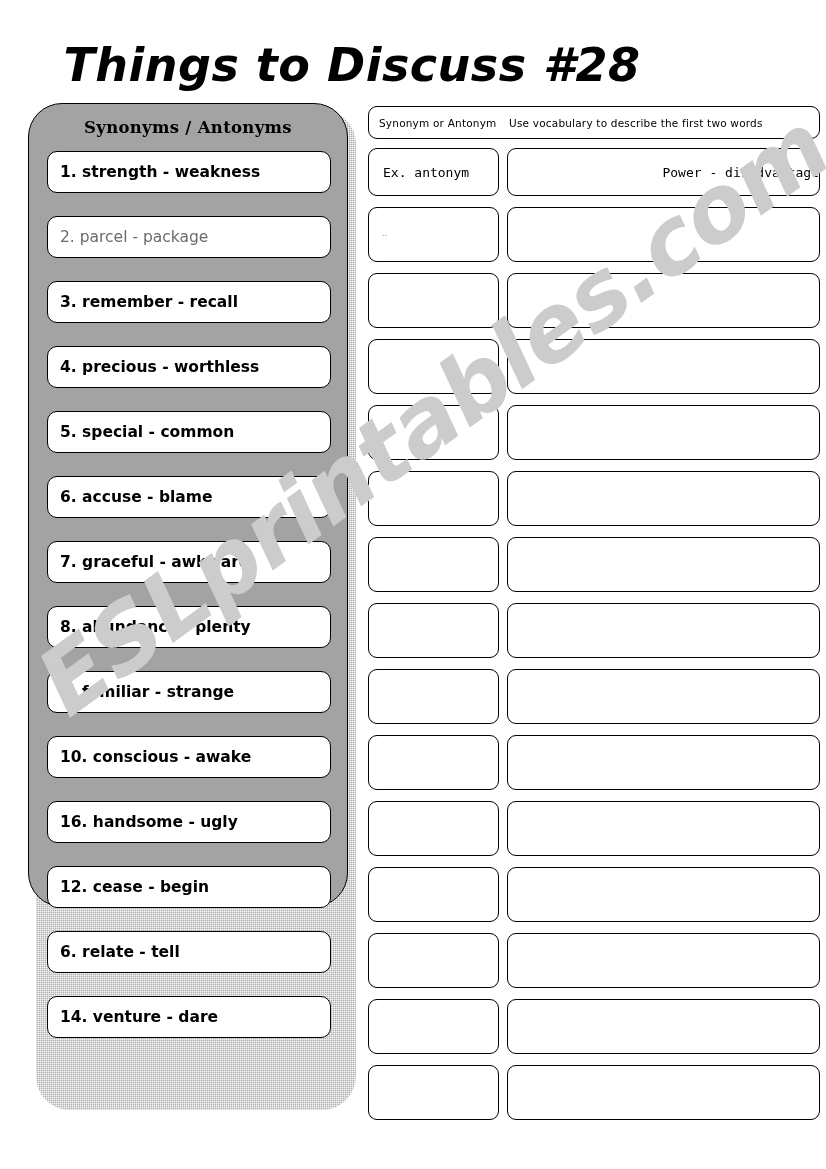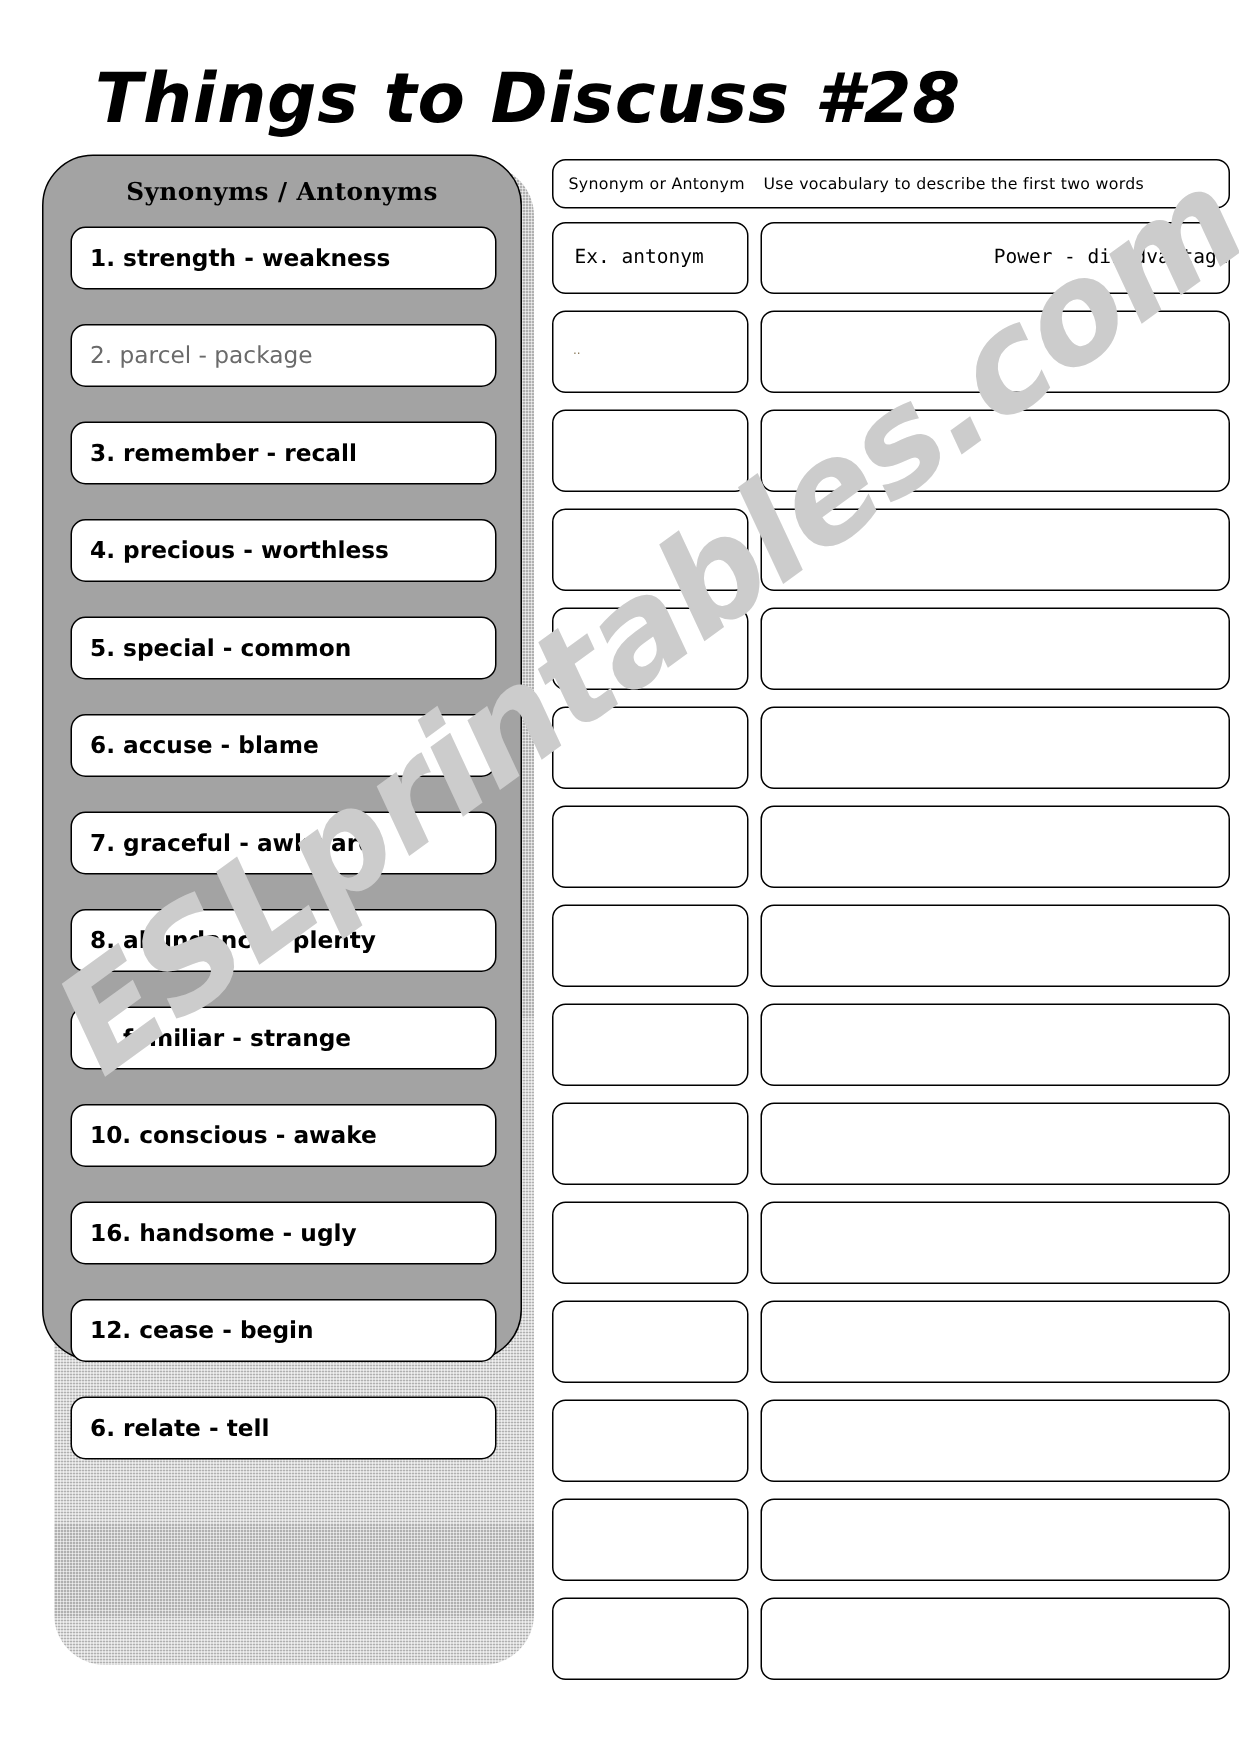--- a/index.html
+++ b/index.html
@@ -245,20 +245,23 @@
       </div>
       <div class="word-box">
         <span class="word-text">16. handsome  -  ugly</span>
       </div>
       <div class="word-box">
         <span class="word-text">12. cease  -  begin</span>
       </div>
       <div class="word-box">
         <span class="word-text">6. relate  -  tell</span>
       </div>
+      <div class="word-box">
+        <span class="word-text">14. venture  -  dare</span>
+      </div>
     </div>
 </div>
 
 <div id="right-column">
 
   <div id="header-row">
     <div class="hdr-box">
       <span class="hdr-label" id="hdr-kind">Synonym or Antonym</span>
       <span class="hdr-label" id="hdr-desc">Use vocabulary to describe the first two words</span>
     </div>

